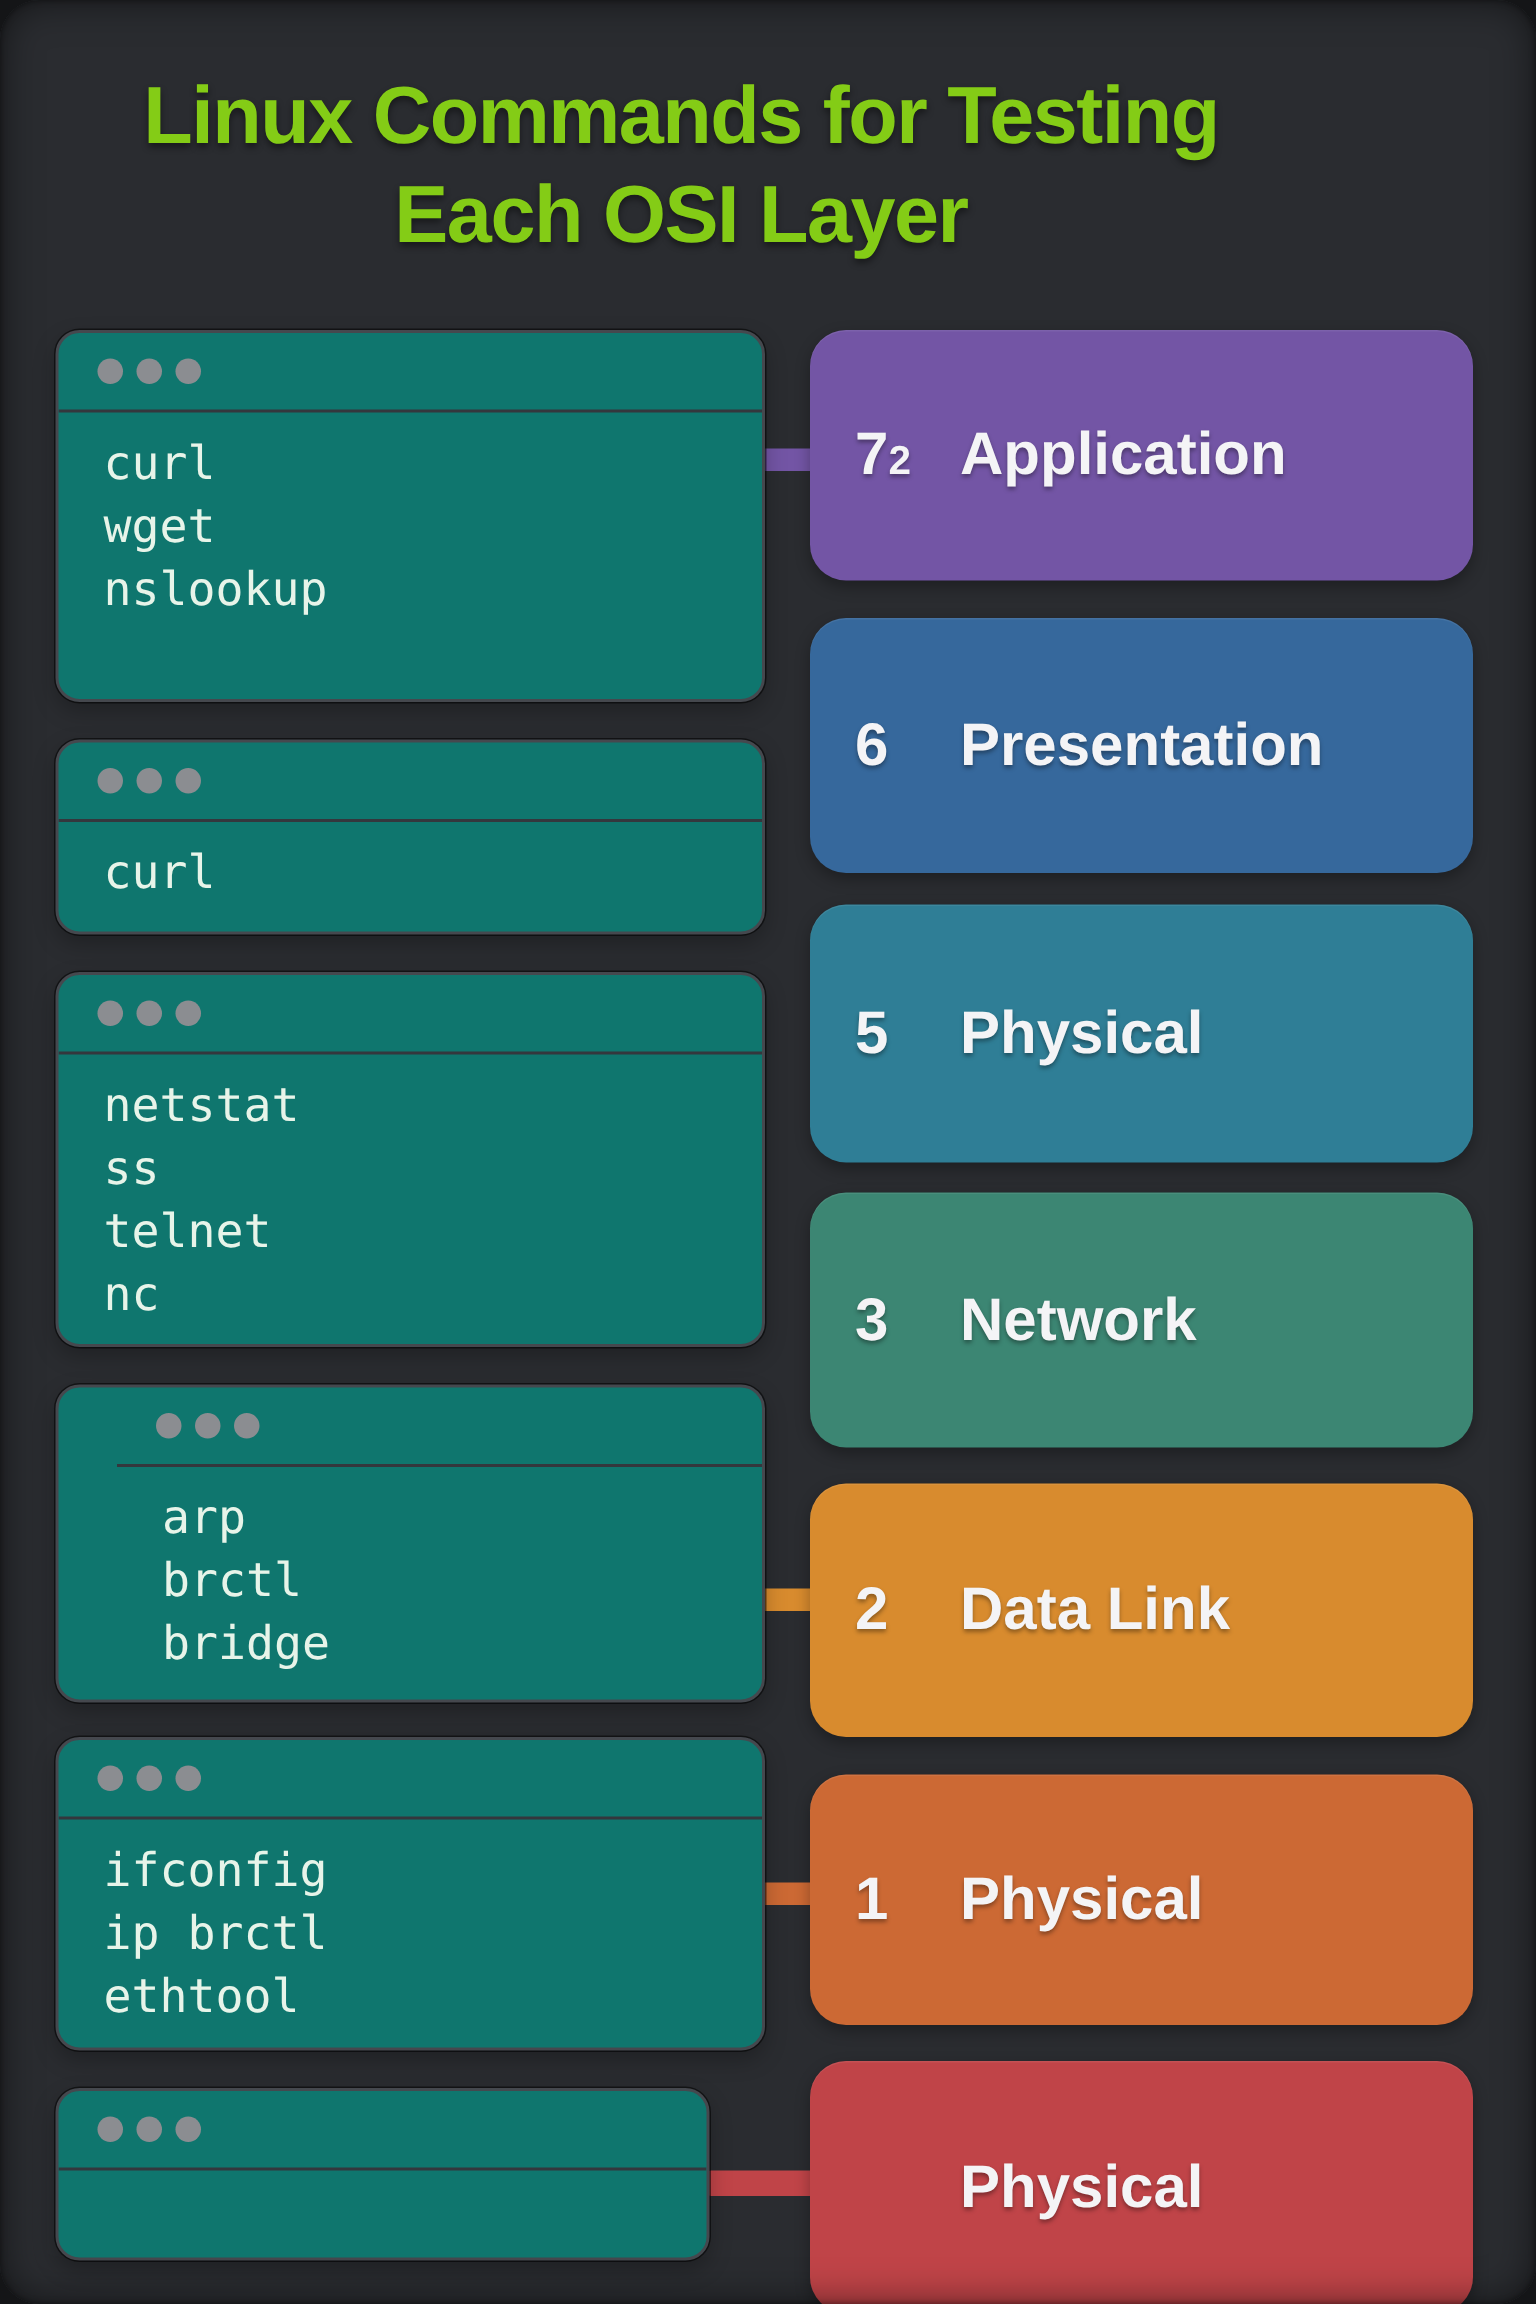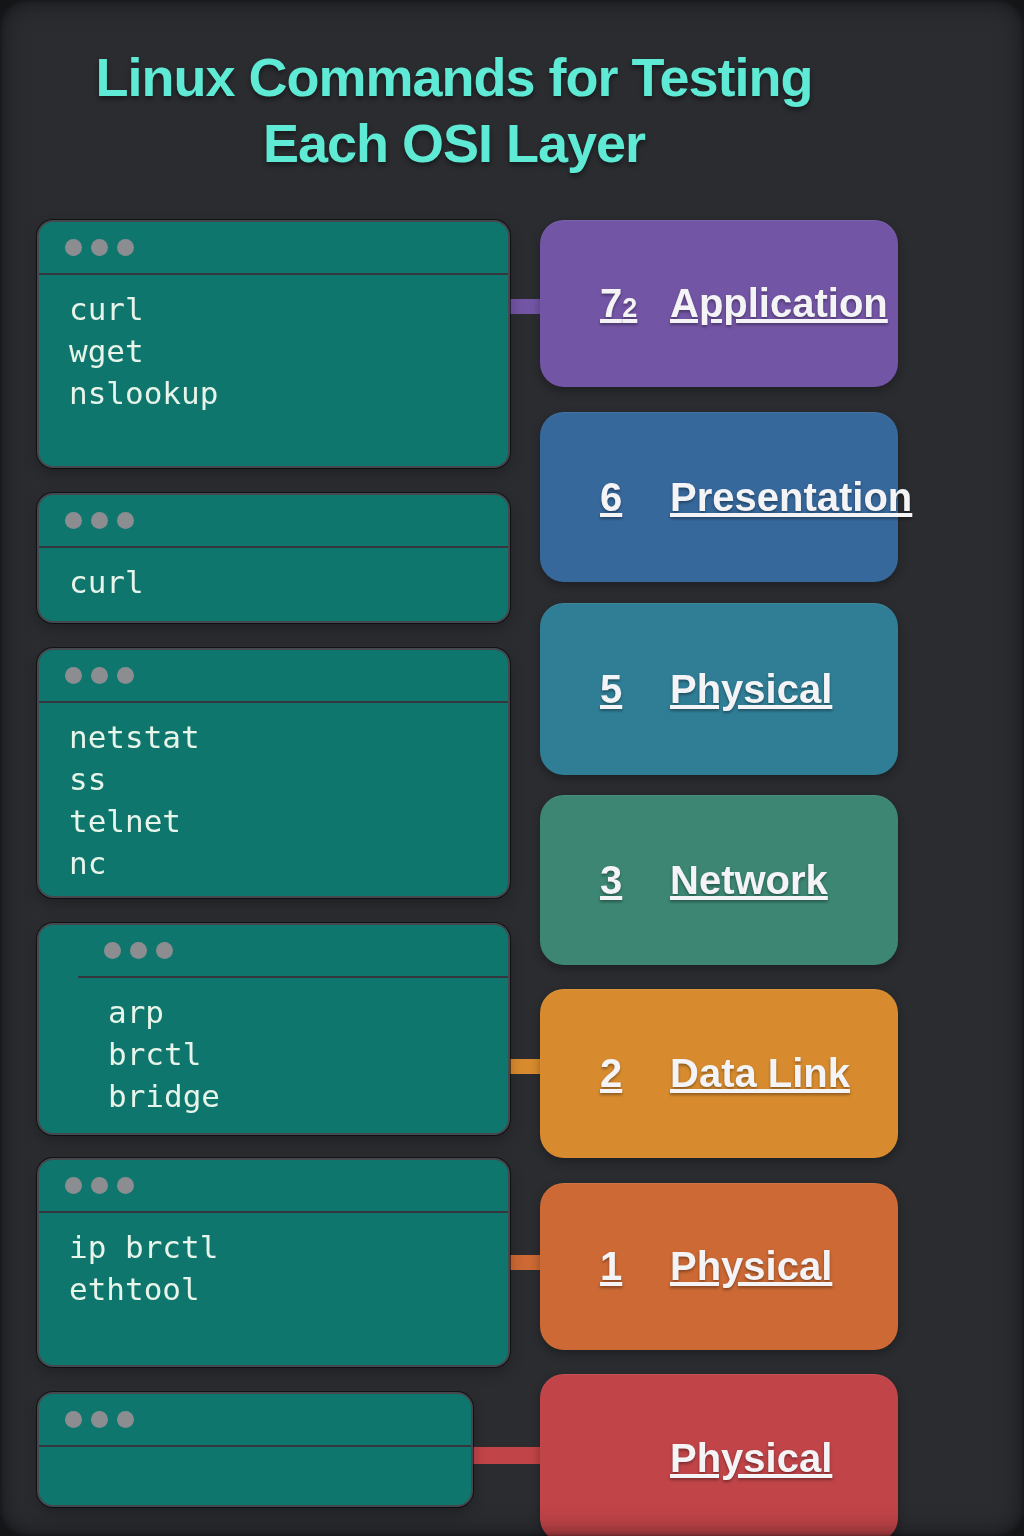--- a/index.html
+++ b/index.html
@@ -15,21 +15,21 @@
     border-radius: 26px;
     overflow: hidden;
   }
   .vignette {
     position: absolute; inset: 0; z-index: 60; pointer-events: none;
     border-radius: 26px;
     box-shadow: inset 0 0 26px rgba(0,0,0,0.55), inset 0 0 4px rgba(0,0,0,0.5);
   }
   .title {
     position: absolute; top: 44px; left: 0; width: 908px;
-    text-align: center; color: #5eead4;
+    text-align: center; color: #84cc16;
     font-size: 54px; font-weight: bold; line-height: 66px;
     letter-spacing: -1px;
     text-shadow: 0 3px 5px rgba(0,0,0,0.45);
     z-index: 2;
   }
   
   .terminal {
     position: absolute; left: 37px; width: 473px;
     background: #0f766e;
     border: 2px solid #45484e;
@@ -50,28 +50,27 @@
   }
   .term-body { padding: 13px 0 0 30px; }
   .cmd {
     font-family: "DejaVu Sans Mono", monospace;
     font-size: 31px; line-height: 42px;
     color: #e7f4e9;
     white-space: pre;
   }
   
   .card {
-    position: absolute; left: 540px; width: 358px;
+    position: absolute; left: 540px; width: 442px;
     border-radius: 24px;
     display: flex; align-items: center;
-    padding-left: 60px;
+    padding-left: 30px;
     color: #f4f4f6;
     box-shadow: 0 4px 10px rgba(0,0,0,0.3), inset 0 1px 0 rgba(255,255,255,0.07);
     z-index: 2;
-    text-decoration: underline;
   }
   .layer-num {
     width: 70px; flex: 0 0 70px;
     font-size: 40px; font-weight: bold;
     text-shadow: 0 2px 3px rgba(0,0,0,0.35);
   }
   .num-small { font-size: 27px; font-weight: bold; }
   .layer-label {
     font-size: 40px; font-weight: bold;
     letter-spacing: 0px;
@@ -149,20 +148,21 @@
     </div>
   </div>
 
   <div class="terminal" style="top:1158px; height:209px;">
     <div class="term-header">
       <span class="dot"></span>
       <span class="dot"></span>
       <span class="dot"></span>
     </div>
     <div class="term-body">
+      <div class="cmd">ifconfig</div>
       <div class="cmd">ip brctl</div>
       <div class="cmd">ethtool</div>
     </div>
   </div>
 
   <div class="terminal" style="top:1392px; height:115px; width:436px;">
     <div class="term-header">
       <span class="dot"></span>
       <span class="dot"></span>
       <span class="dot"></span>

